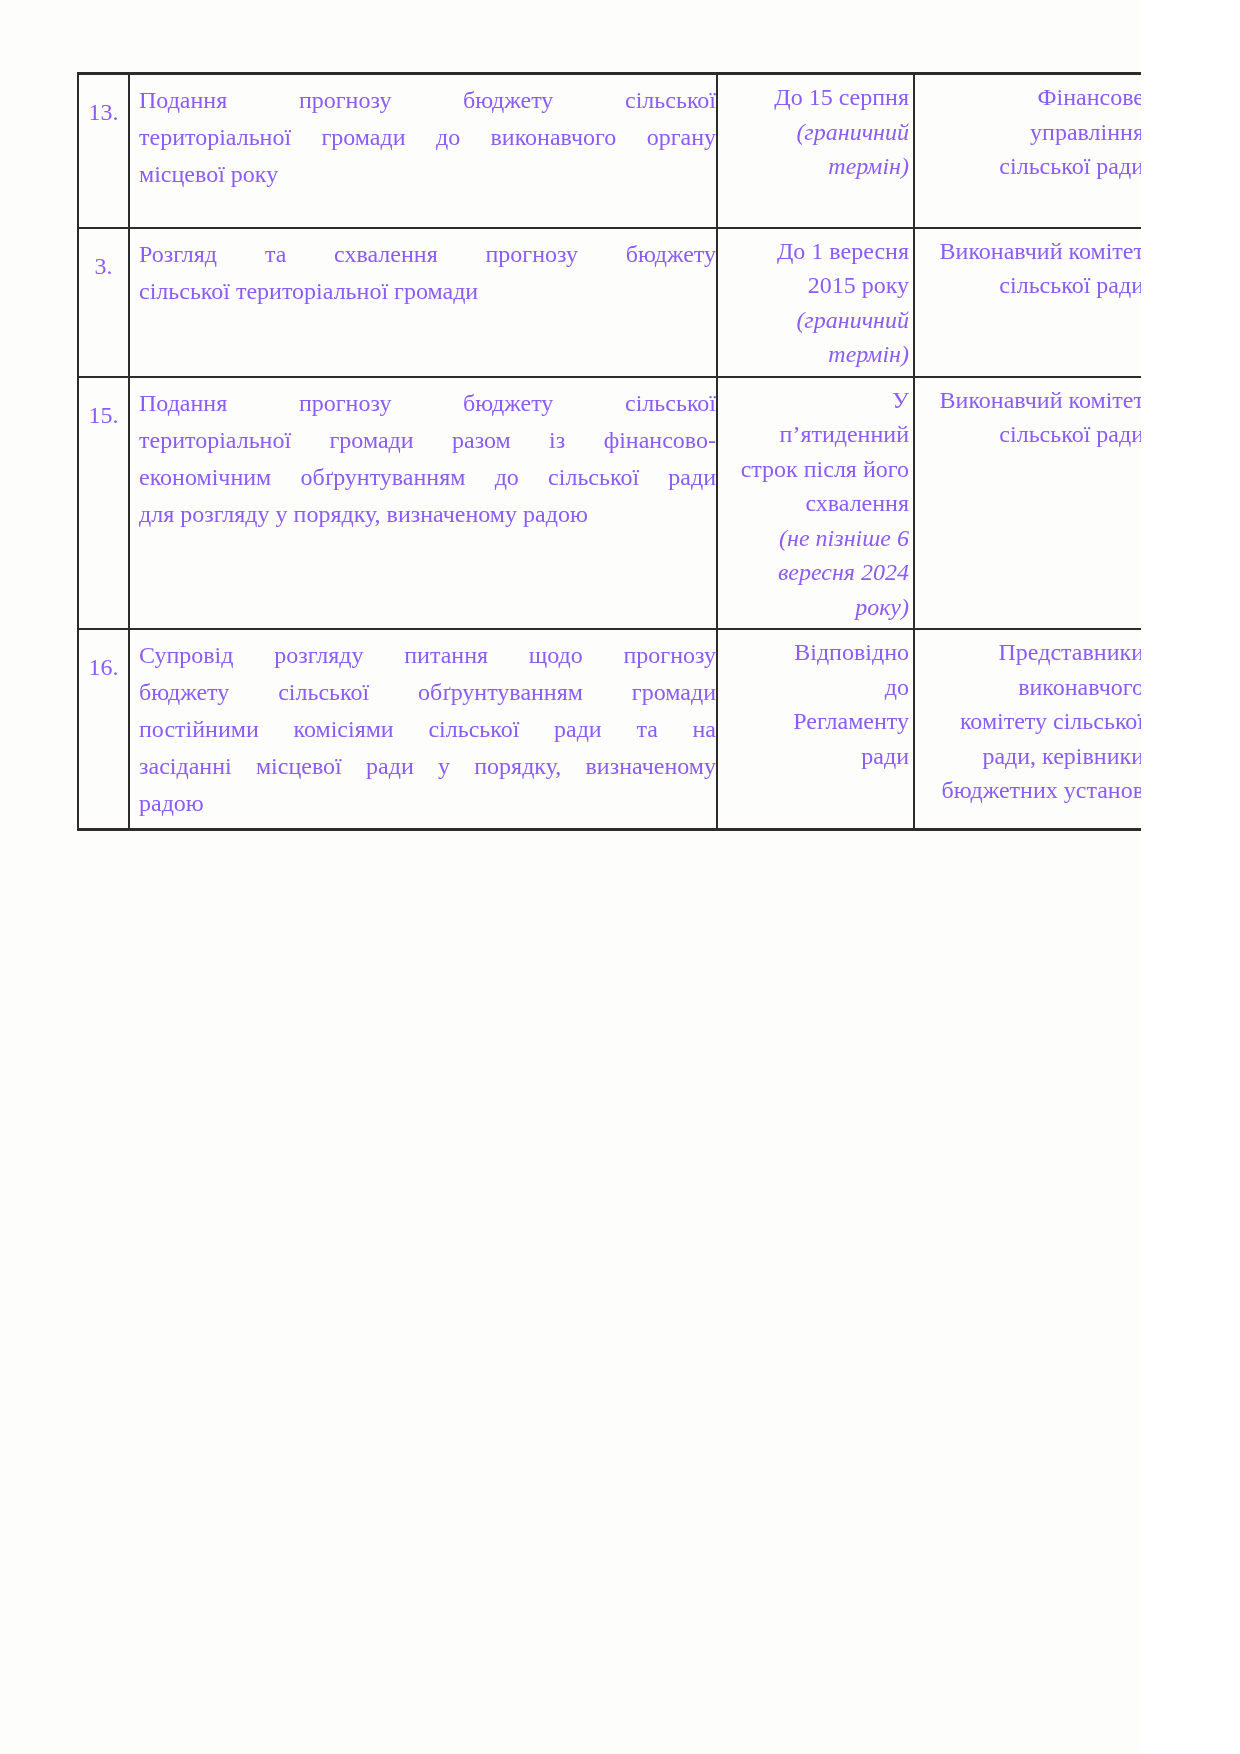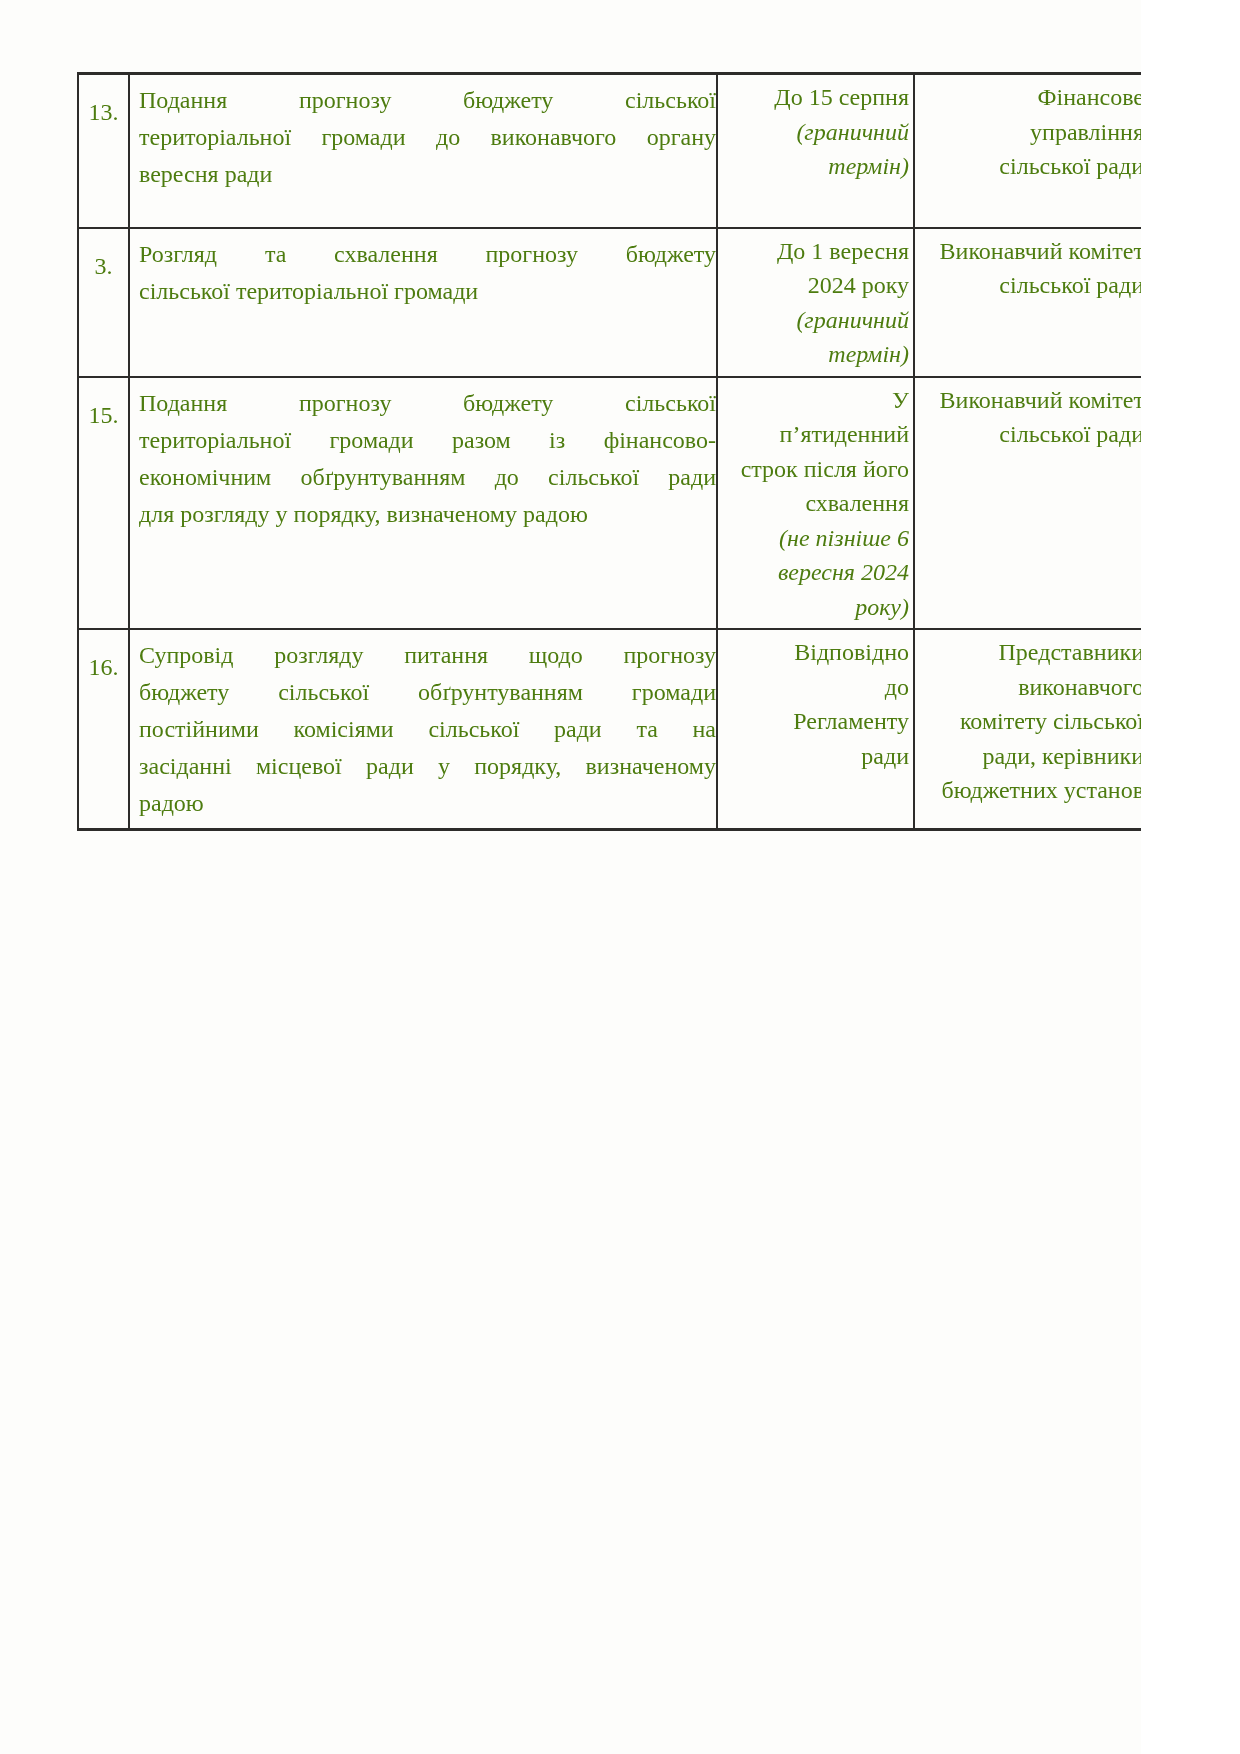--- a/index.html
+++ b/index.html
@@ -7,21 +7,21 @@
     padding: 0;
     background: #ffffff;
   }
   .page {
     position: relative;
     width: 1141px;
     height: 1754px;
     background: #fdfdfb;
     overflow: hidden;
     font-family: "Liberation Serif", "DejaVu Serif", serif;
-    color: #4d7c0f;
+    color: #8b5cf6;
   }
   table.doc-table {
     position: absolute;
     left: 77px;
     top: 72px;
     width: 1071px;
     border-collapse: collapse;
     table-layout: fixed;
     font-size: 24px;
   }
@@ -83,21 +83,21 @@
     </colgroup>
     <tbody>
       <tr class="row-h0">
         <td class="cell-number">
           <span>13.</span>
         </td>
         <td class="cell-task">
           <div>
               <div class="line">Подання прогнозу бюджету сільської</div>
               <div class="line">територіальної громади до виконавчого органу</div>
-              <div class="line">вересня ради</div>
+              <div class="line">місцевої року</div>
             </div>
         </td>
         <td class="cell-deadline">
           <div class="deadline-main">
               <div class="line">До 15 серпня</div>
             </div>
           <div class="deadline-note">
               <div class="line">(граничний</div>
               <div class="line">термін)</div>
             </div>
@@ -117,21 +117,21 @@
         </td>
         <td class="cell-task">
           <div>
               <div class="line">Розгляд та схвалення прогнозу бюджету</div>
               <div class="line">сільської територіальної громади</div>
             </div>
         </td>
         <td class="cell-deadline">
           <div class="deadline-main">
               <div class="line">До 1 вересня</div>
-              <div class="line">2024 року</div>
+              <div class="line">2015 року</div>
             </div>
           <div class="deadline-note">
               <div class="line">(граничний</div>
               <div class="line">термін)</div>
             </div>
         </td>
         <td class="cell-responsible">
           <div>
               <div class="line">Виконавчий комітет</div>
               <div class="line">сільської ради</div>

